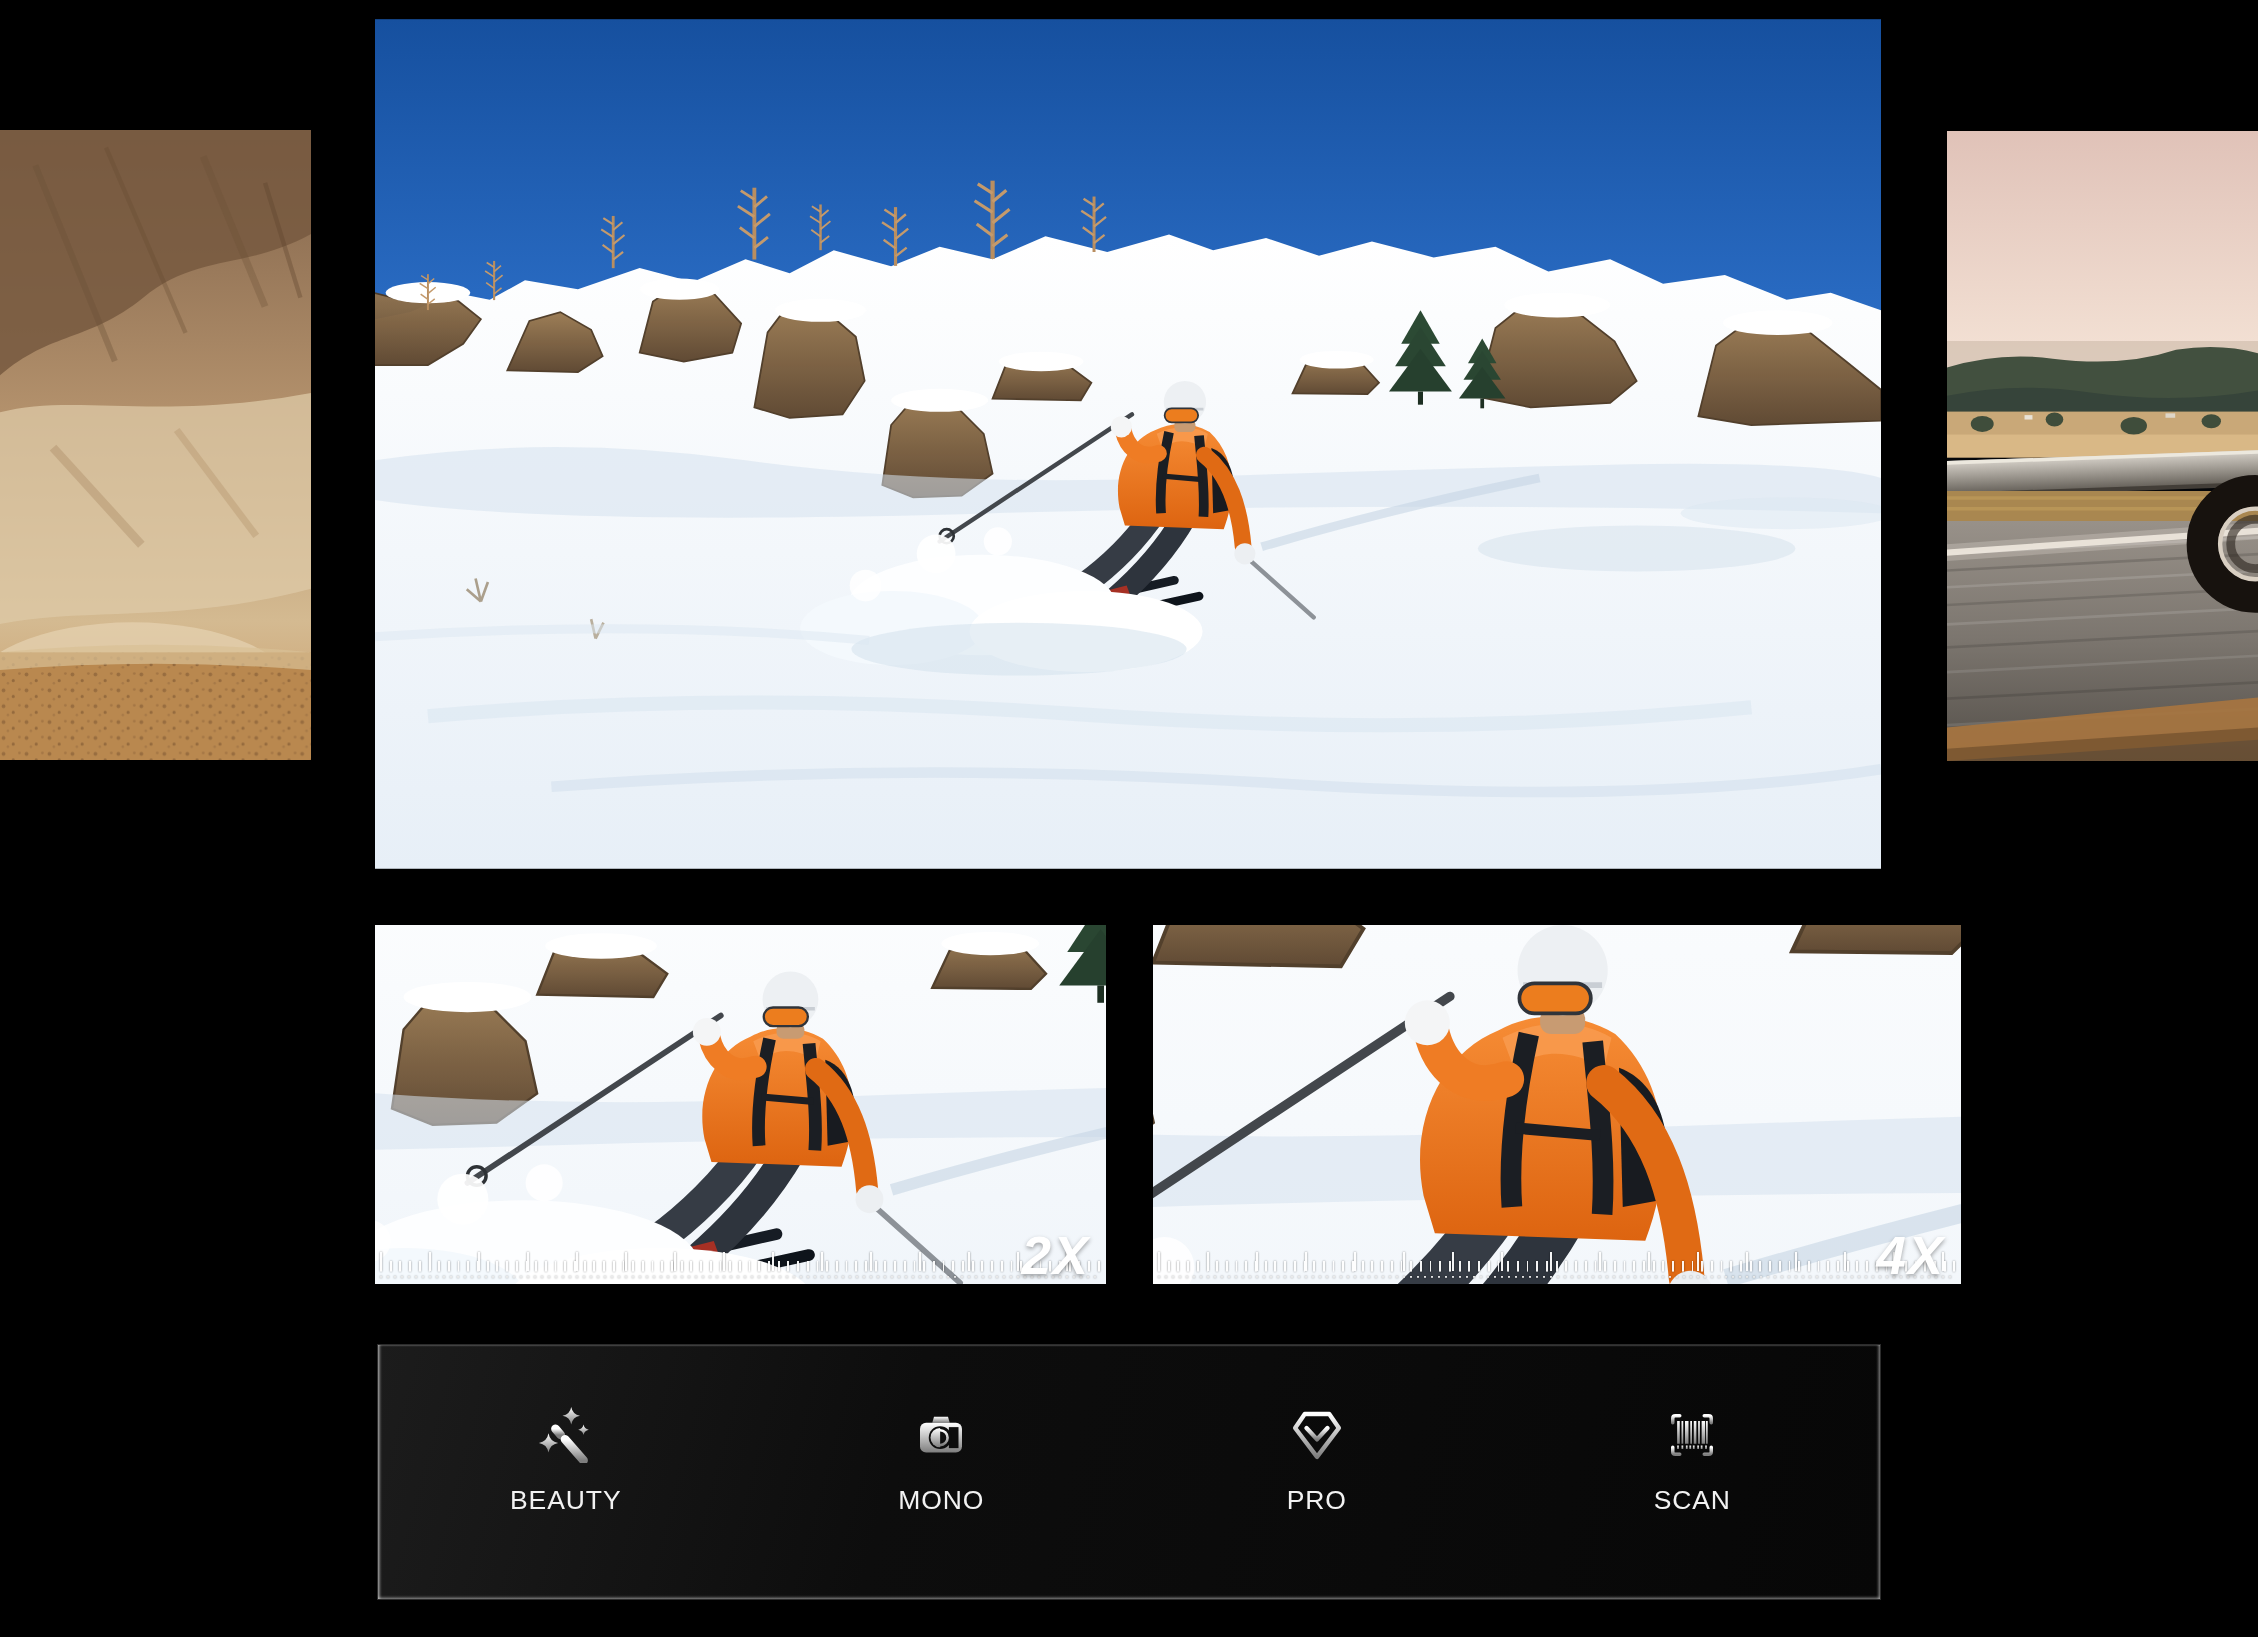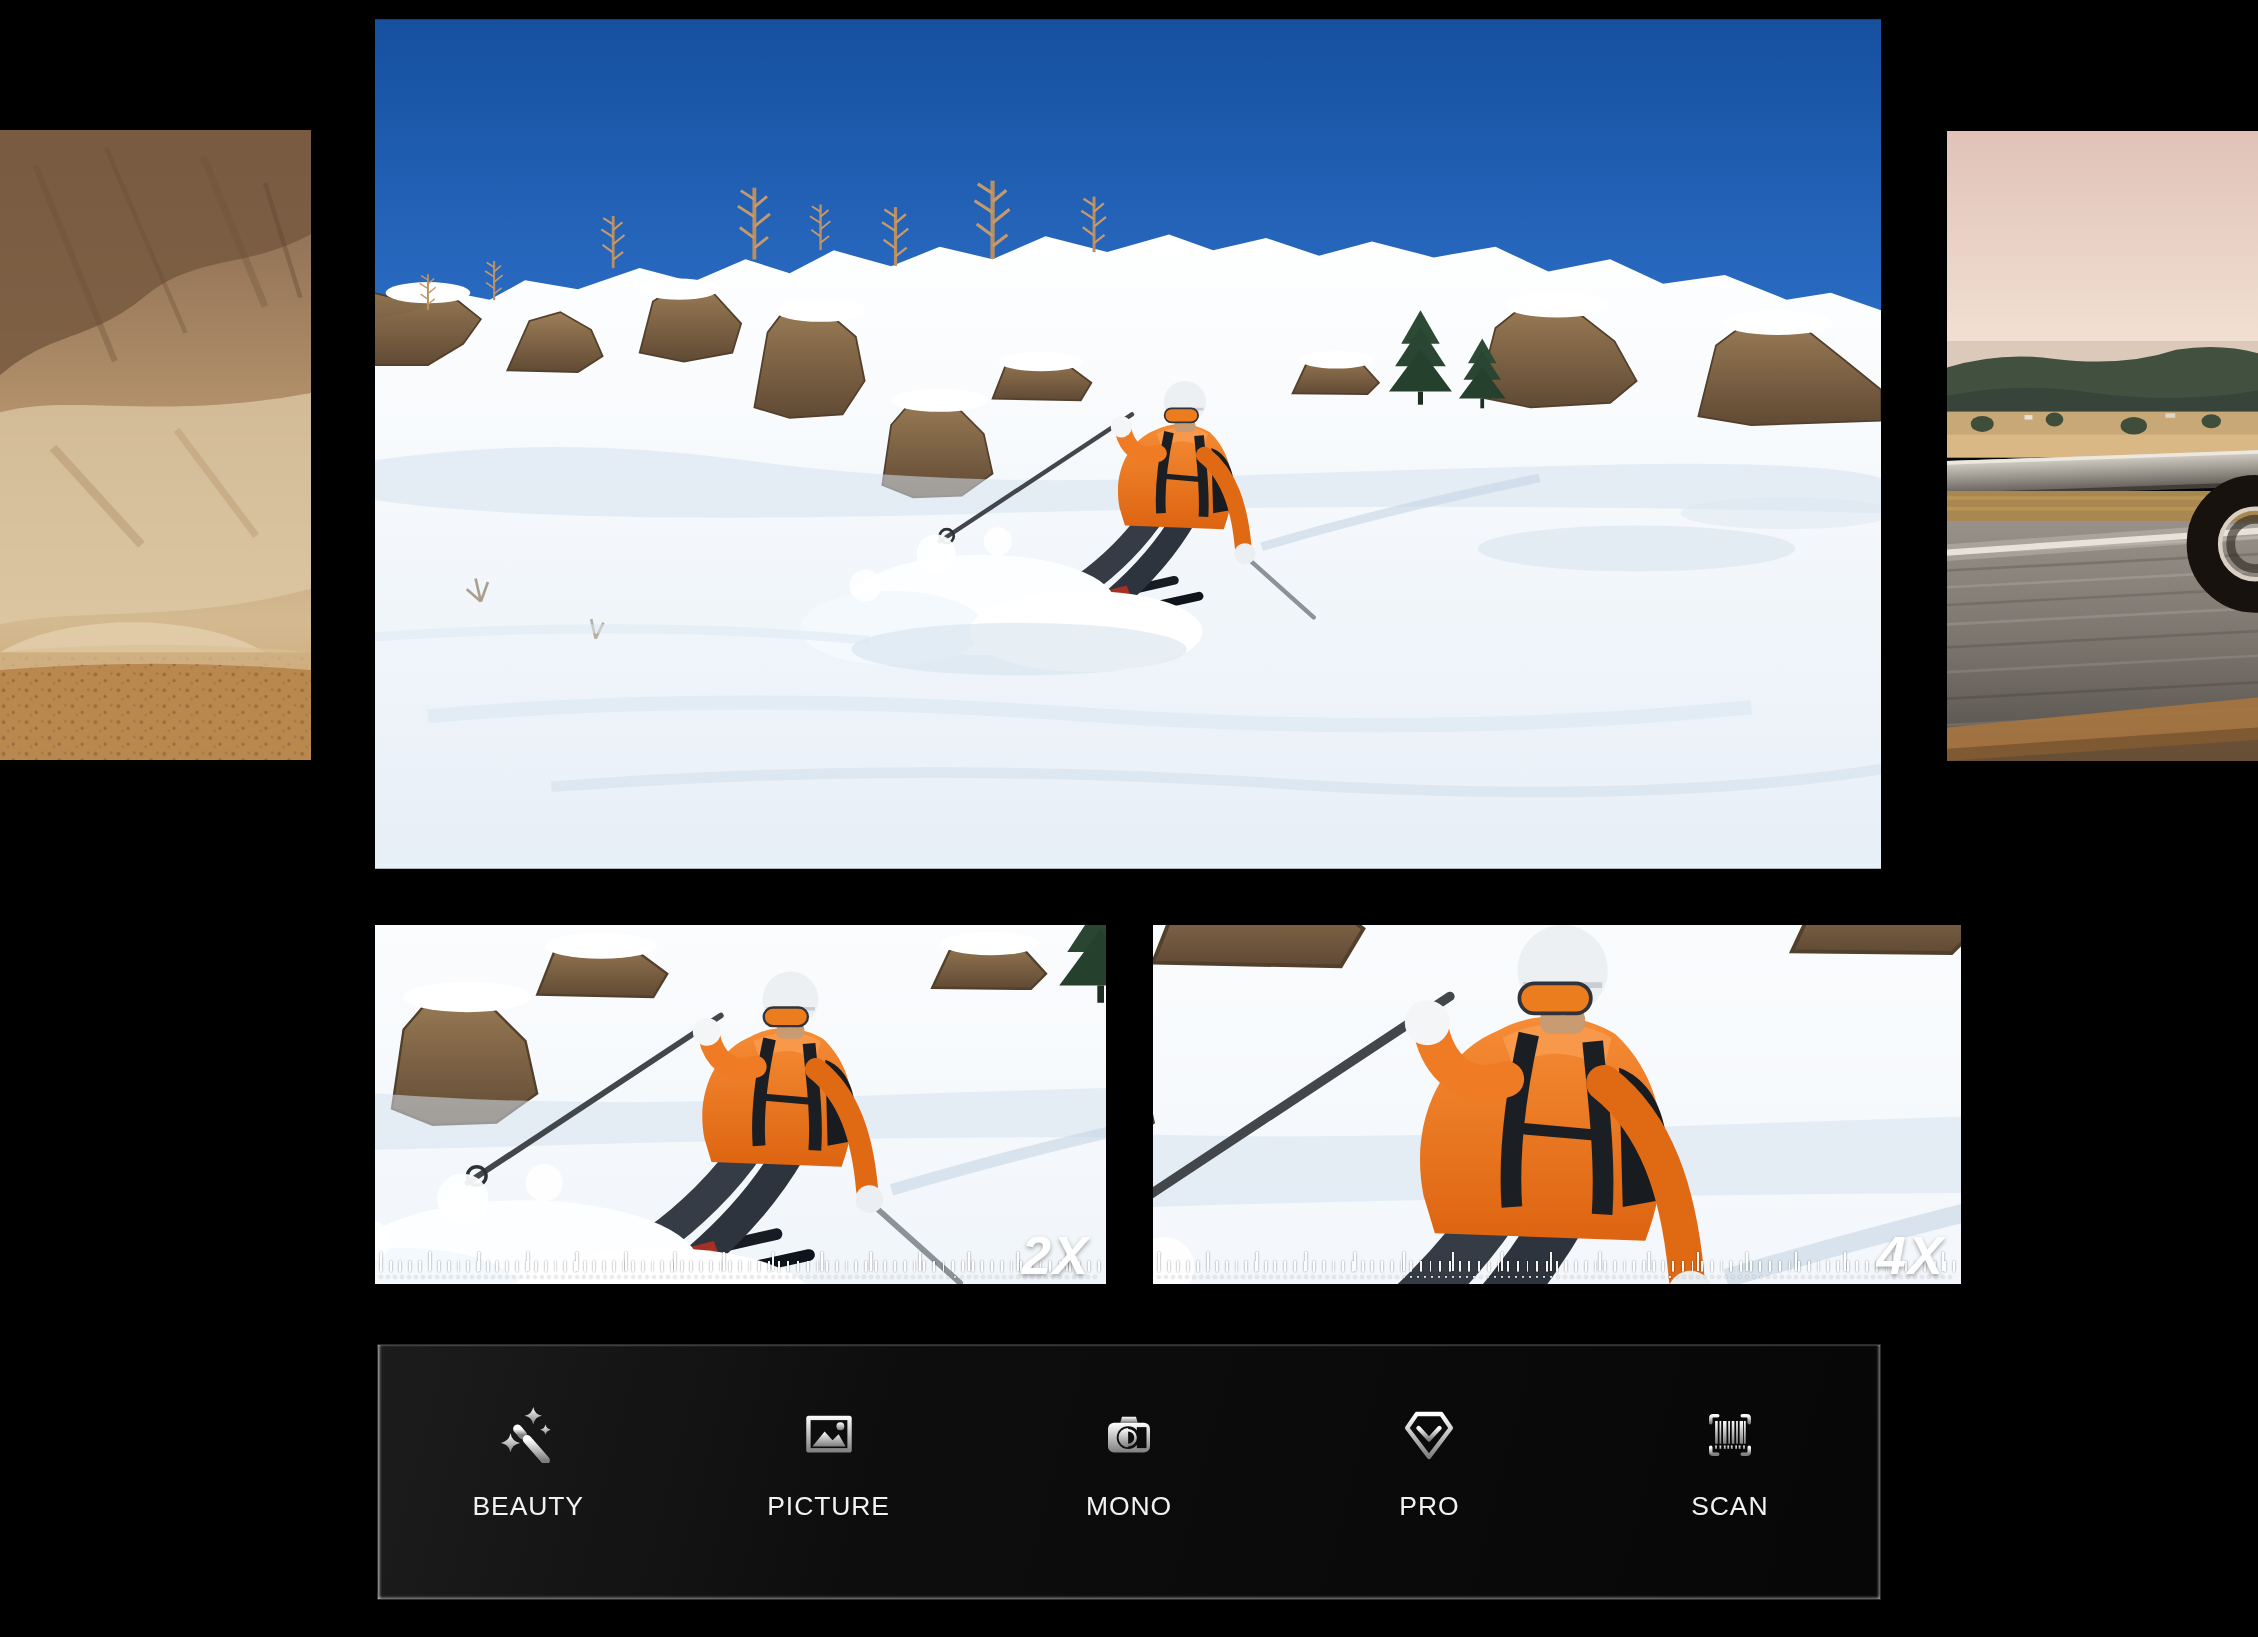--- a/index.html
+++ b/index.html
@@ -35,21 +35,21 @@
   .mode-bar{
     position:absolute;left:377px;top:1344px;width:1504px;height:256px;box-sizing:border-box;
     display:flex;align-items:flex-start;padding-top:62px;
     background:linear-gradient(105deg,#1c1c1c,#0d0d0d 35%,#070707);
     border:0.9px solid #2c2c2c;
     box-shadow:inset 2.6px 0 2.6px -0.9px rgba(255,255,255,.55),
                inset -2.6px 0 2.6px -0.9px rgba(255,255,255,.4),
                inset 0 -2.6px 2.6px -0.9px rgba(255,255,255,.35),
                inset 0 1.8px 1.8px -0.9px rgba(255,255,255,.12);
   }
-  .mode-item{flex:1;display:flex;flex-direction:column;align-items:center;gap:30px;cursor:pointer}
+  .mode-item{flex:1;display:flex;flex-direction:column;align-items:center;gap:24px;cursor:pointer}
   .mode-icon{width:56px;height:56px}
   .mode-label{font-size:26.5px;letter-spacing:0.9px;color:#f2f2f2;line-height:1;white-space:nowrap}
   .hidden-defs{position:absolute;width:0;height:0;overflow:hidden}
 </style>
 </head>
 <body>
 
 <svg class="hidden-defs" aria-hidden="true">
   <defs>
     <linearGradient id="skyGrad" x1="0" y1="0" x2="0" y2="1">
@@ -299,29 +299,20 @@
     <svg class="mode-icon" viewBox="0 0 64 64">
       <path d="M20,25 L26,32" stroke="url(#silver)" stroke-width="10" stroke-linecap="round"></path>
       <path d="M31,37 L52,61" stroke="url(#silver)" stroke-width="10" stroke-linecap="round"></path>
       <path d="M38,0 Q39.5,8.5 48,10 Q39.5,11.5 38,20 Q36.5,11.5 28,10 Q36.5,8.5 38,0 Z" fill="url(#silver)"></path>
       <path d="M12,30 Q13.6,39.4 23,41 Q13.6,42.6 12,52 Q10.4,42.6 1,41 Q10.4,39.4 12,30 Z" fill="url(#silver)"></path>
       <path d="M52,20 Q53,25 58,26 Q53,27 52,32 Q51,27 46,26 Q51,25 52,20 Z" fill="url(#silver)"></path>
     </svg>
     <div class="mode-label">BEAUTY</div>
   </div>
 
-  <div class="mode-item">
-    <svg class="mode-icon" viewBox="0 0 64 64">
-      <rect x="6" y="10" width="52" height="42" rx="3" fill="url(#silver)"></rect>
-      <rect x="11" y="15" width="42" height="32" fill="#0d0d0d"></rect>
-      <path d="M13,45 L27,28 L36,38 L43,31 L51,45 Z" fill="url(#silver)"></path>
-      <circle cx="45" cy="22" r="4.5" fill="url(#silver)"></circle>
-    </svg>
-    <div class="mode-label">PICTURE</div>
-  </div>
 
 
   <div class="mode-item">
     <svg class="mode-icon" viewBox="0 0 64 64">
       <path d="M22,18 L24,11 L40,11 L42,18 Z" fill="url(#silver)"></path>
       <rect x="8" y="18" width="48" height="34" rx="7" fill="url(#silver)"></rect>
       <rect x="41" y="23" width="11" height="24" fill="#0d0d0d"></rect>
       <circle cx="31" cy="35" r="13" fill="#0d0d0d"></circle>
       <circle cx="31" cy="35" r="8.5" fill="none" stroke="url(#silver)" stroke-width="3"></circle>
       <path d="M31,24 A11,11 0 0 0 31,46 Z" fill="url(#silver)"></path>

